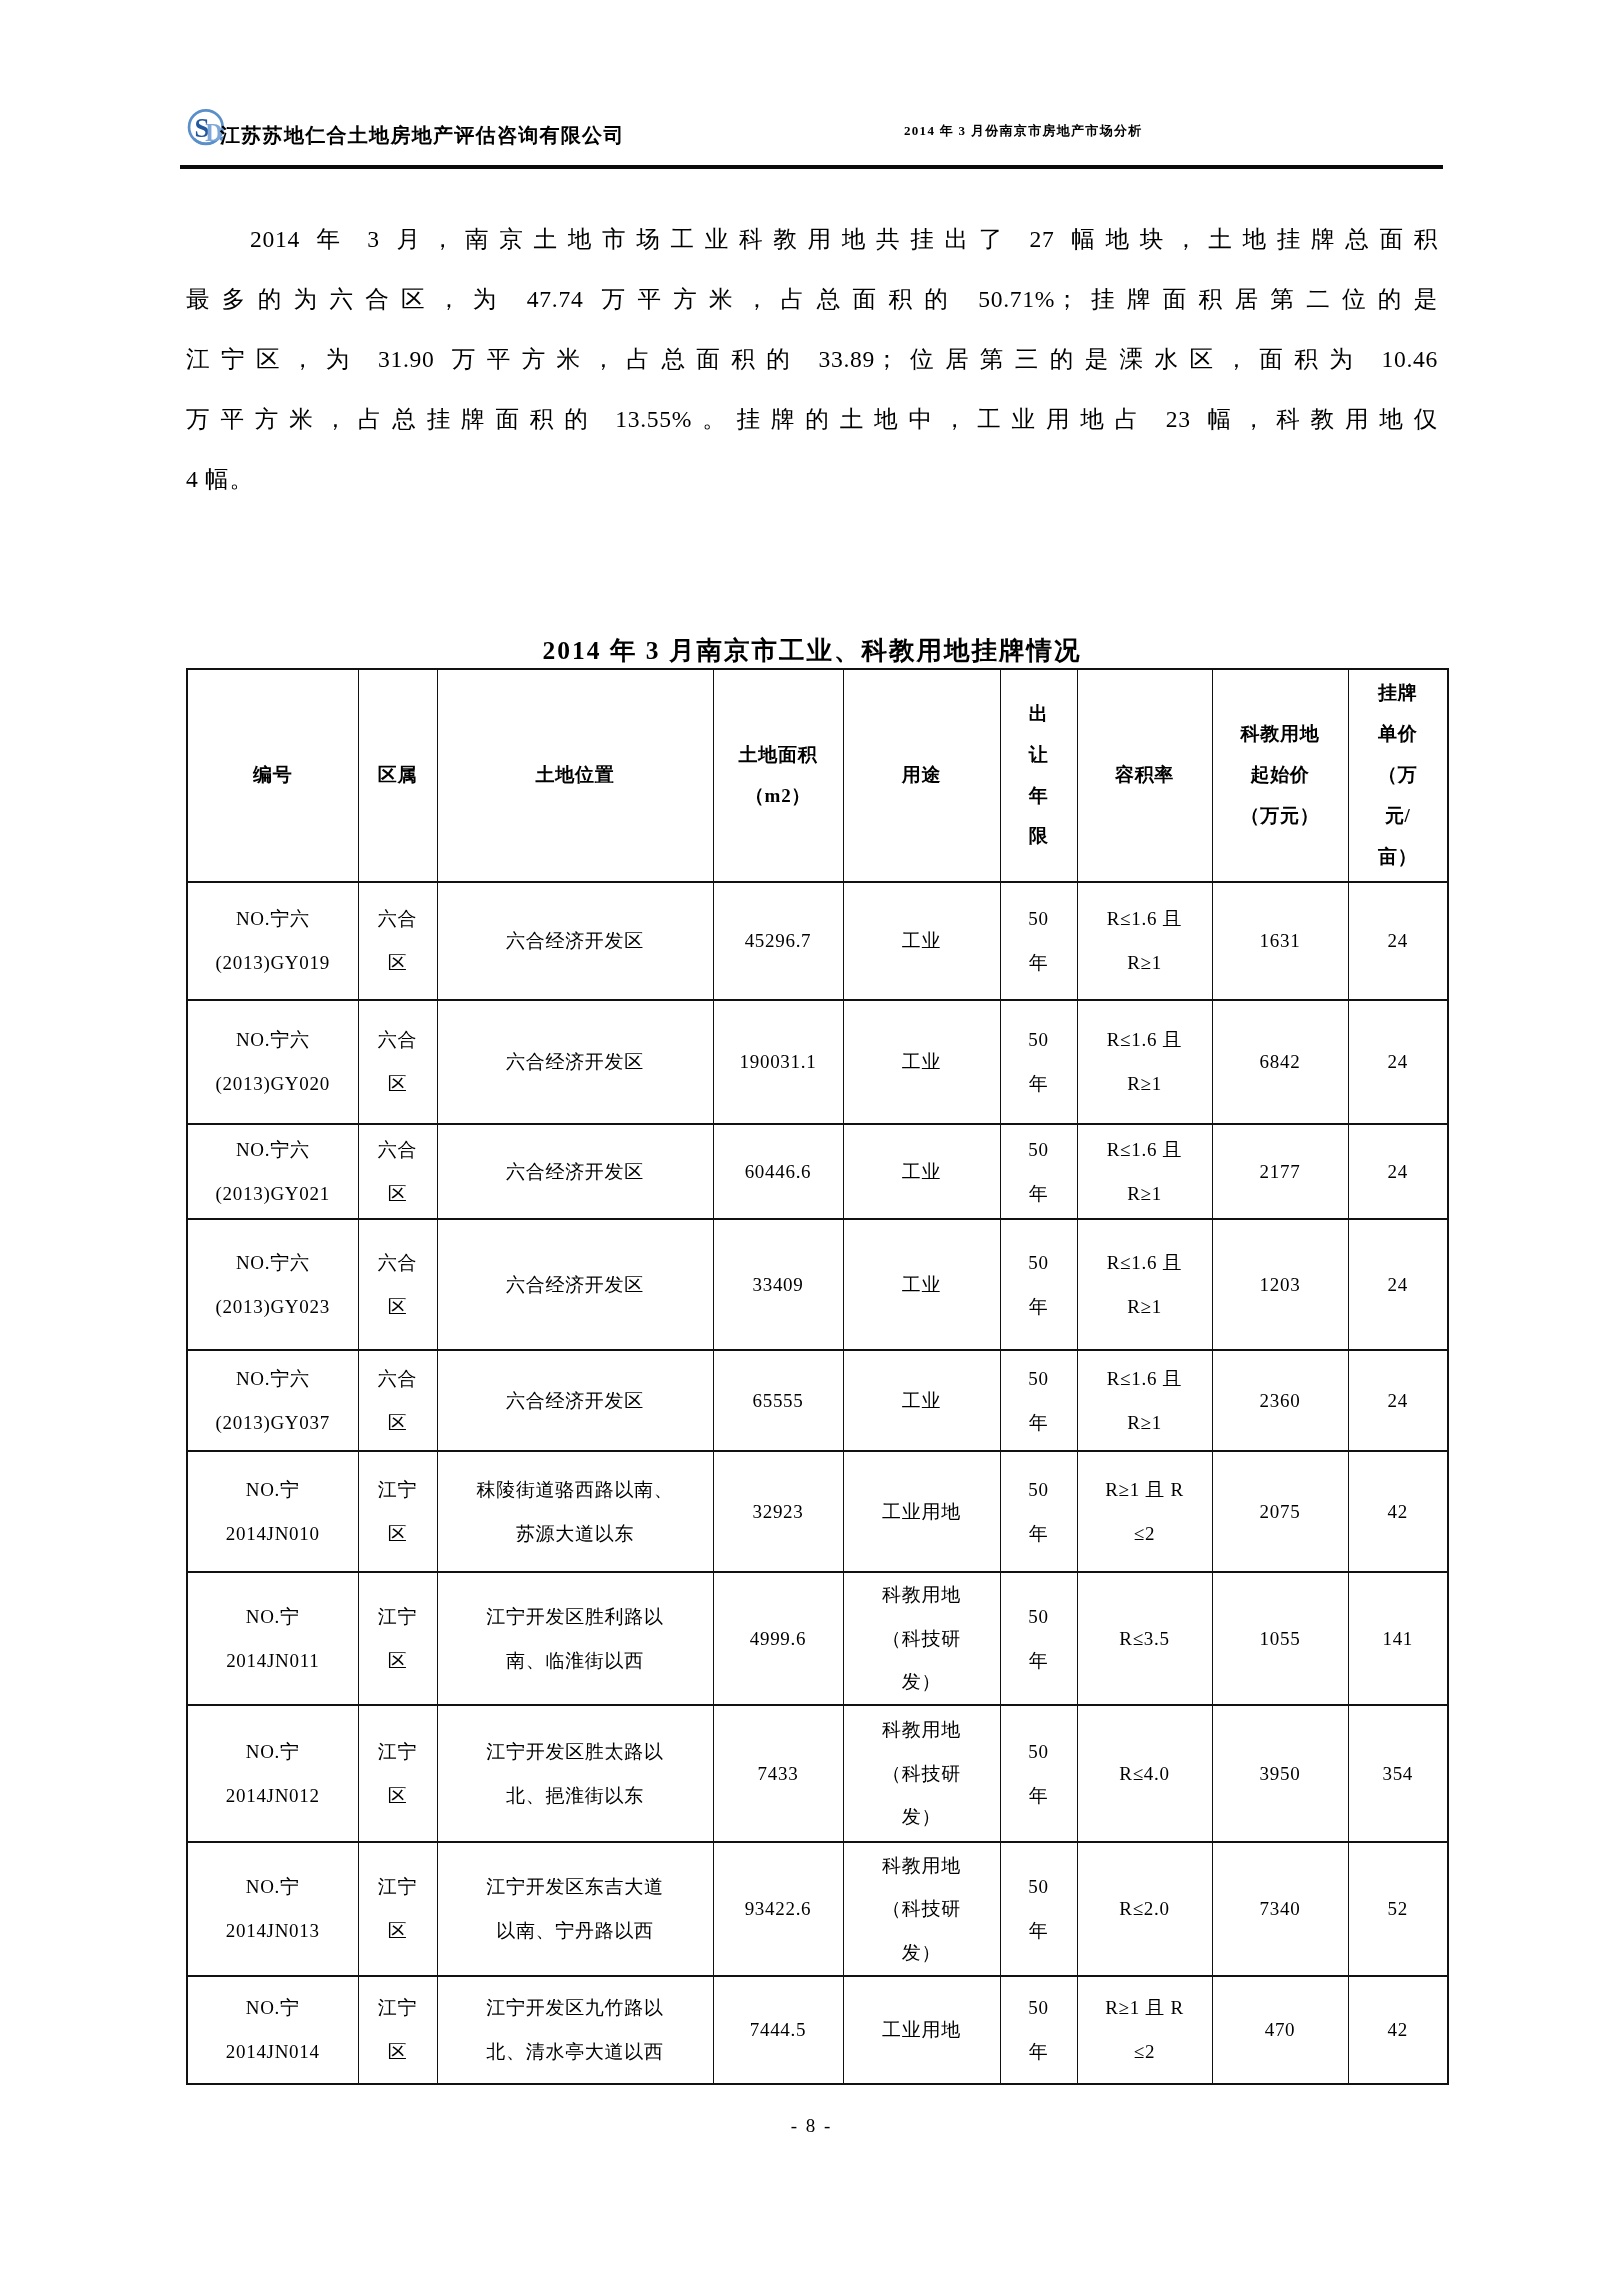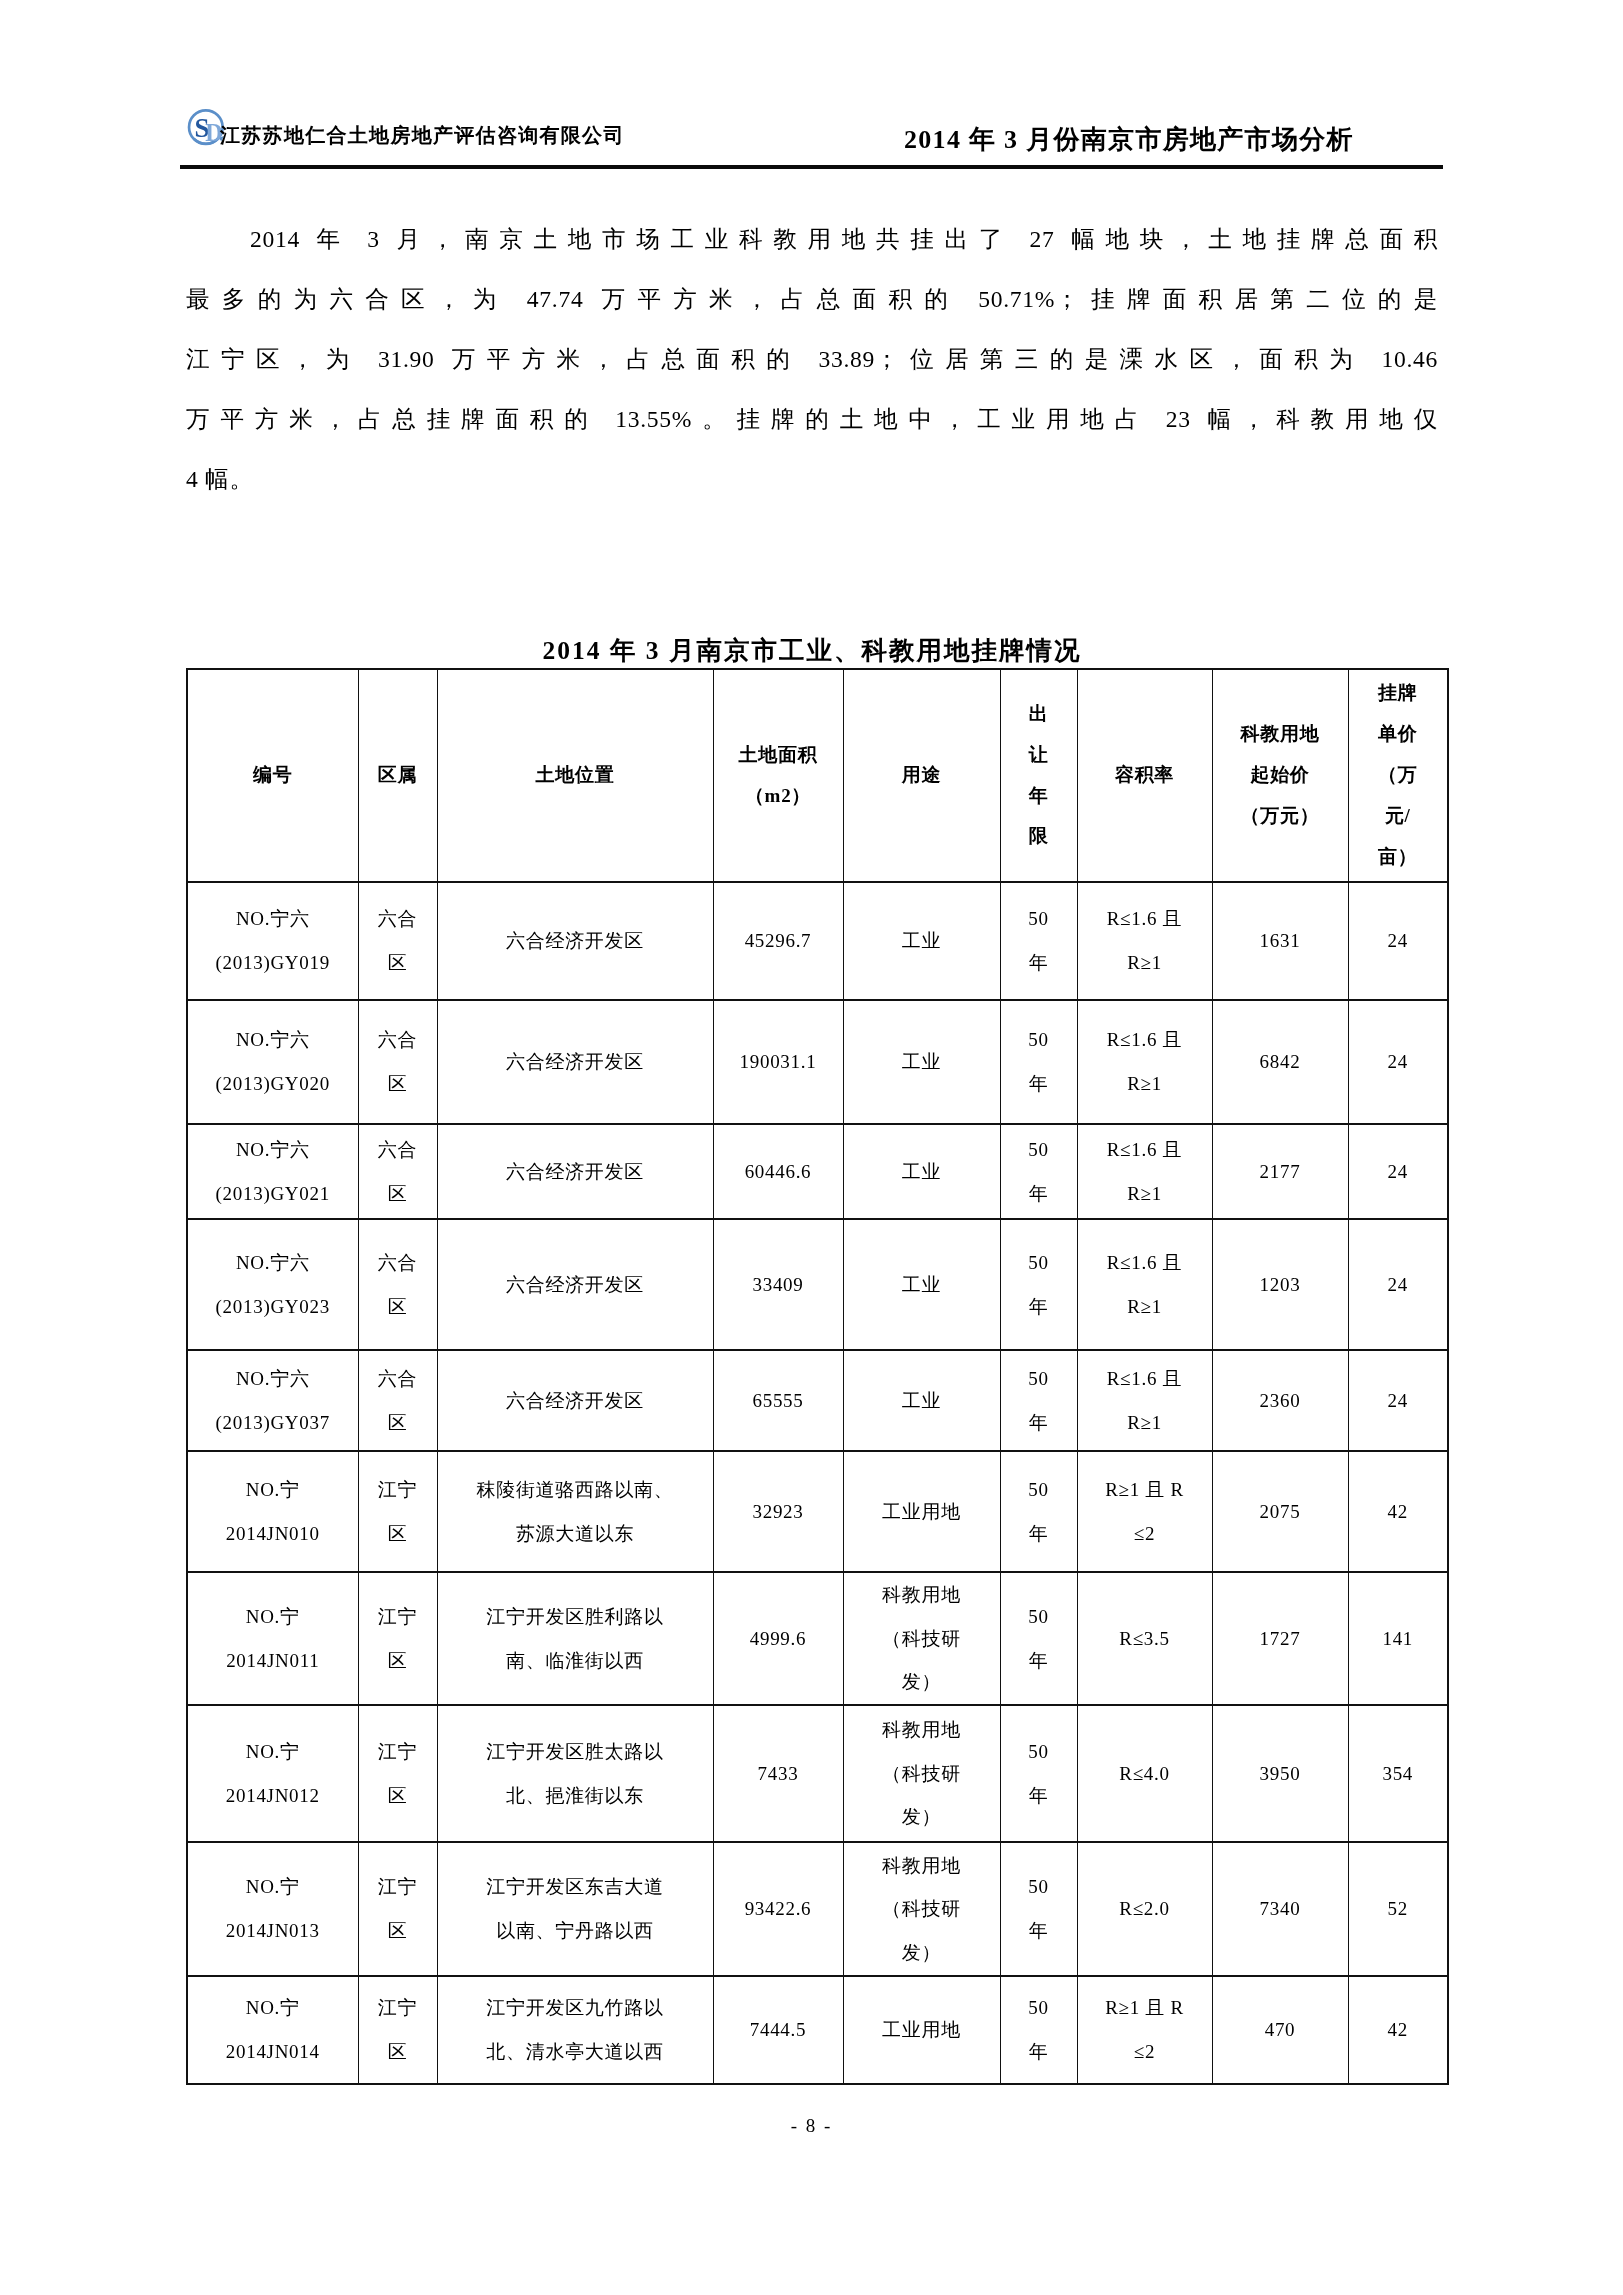--- a/index.html
+++ b/index.html
@@ -11,21 +11,21 @@
     font-family:"Liberation Serif","DejaVu Serif",serif;
     overflow:hidden;
   }
   
   .hdr-company{
     position:absolute;left:220px;top:122px;
     font-size:20px;font-weight:bold;letter-spacing:1.3px;white-space:nowrap;
   }
   .hdr-report{
     position:absolute;left:904px;top:122px;
-    font-size:26px;font-weight:bold;letter-spacing:1.3px;white-space:nowrap;
+    font-size:13px;font-weight:bold;letter-spacing:1.3px;white-space:nowrap;
   }
   .hdr-rule{
     position:absolute;left:180px;top:165px;width:1263px;height:3.9px;background:#0a0a0a;
   }
   .logo{position:absolute;left:185px;top:107px;width:43px;height:43px;}
   
   .para{
     position:absolute;left:186px;top:209px;width:1252px;
     font-size:23.6px;line-height:60px;letter-spacing:0.7px;
   }
@@ -237,21 +237,21 @@
 区</td>
           <td>江宁开发区胜利路以
 南、临淮街以西</td>
           <td>4999.6</td>
           <td>科教用地
 （科技研
 发）</td>
           <td>50
 年</td>
           <td>R≤3.5</td>
-          <td>1727</td>
+          <td>1055</td>
           <td>141</td>
         </tr>
         <tr>
           <td>NO.宁
 2014JN012</td>
           <td>江宁
 区</td>
           <td>江宁开发区胜太路以
 北、挹淮街以东</td>
           <td>7433</td>

